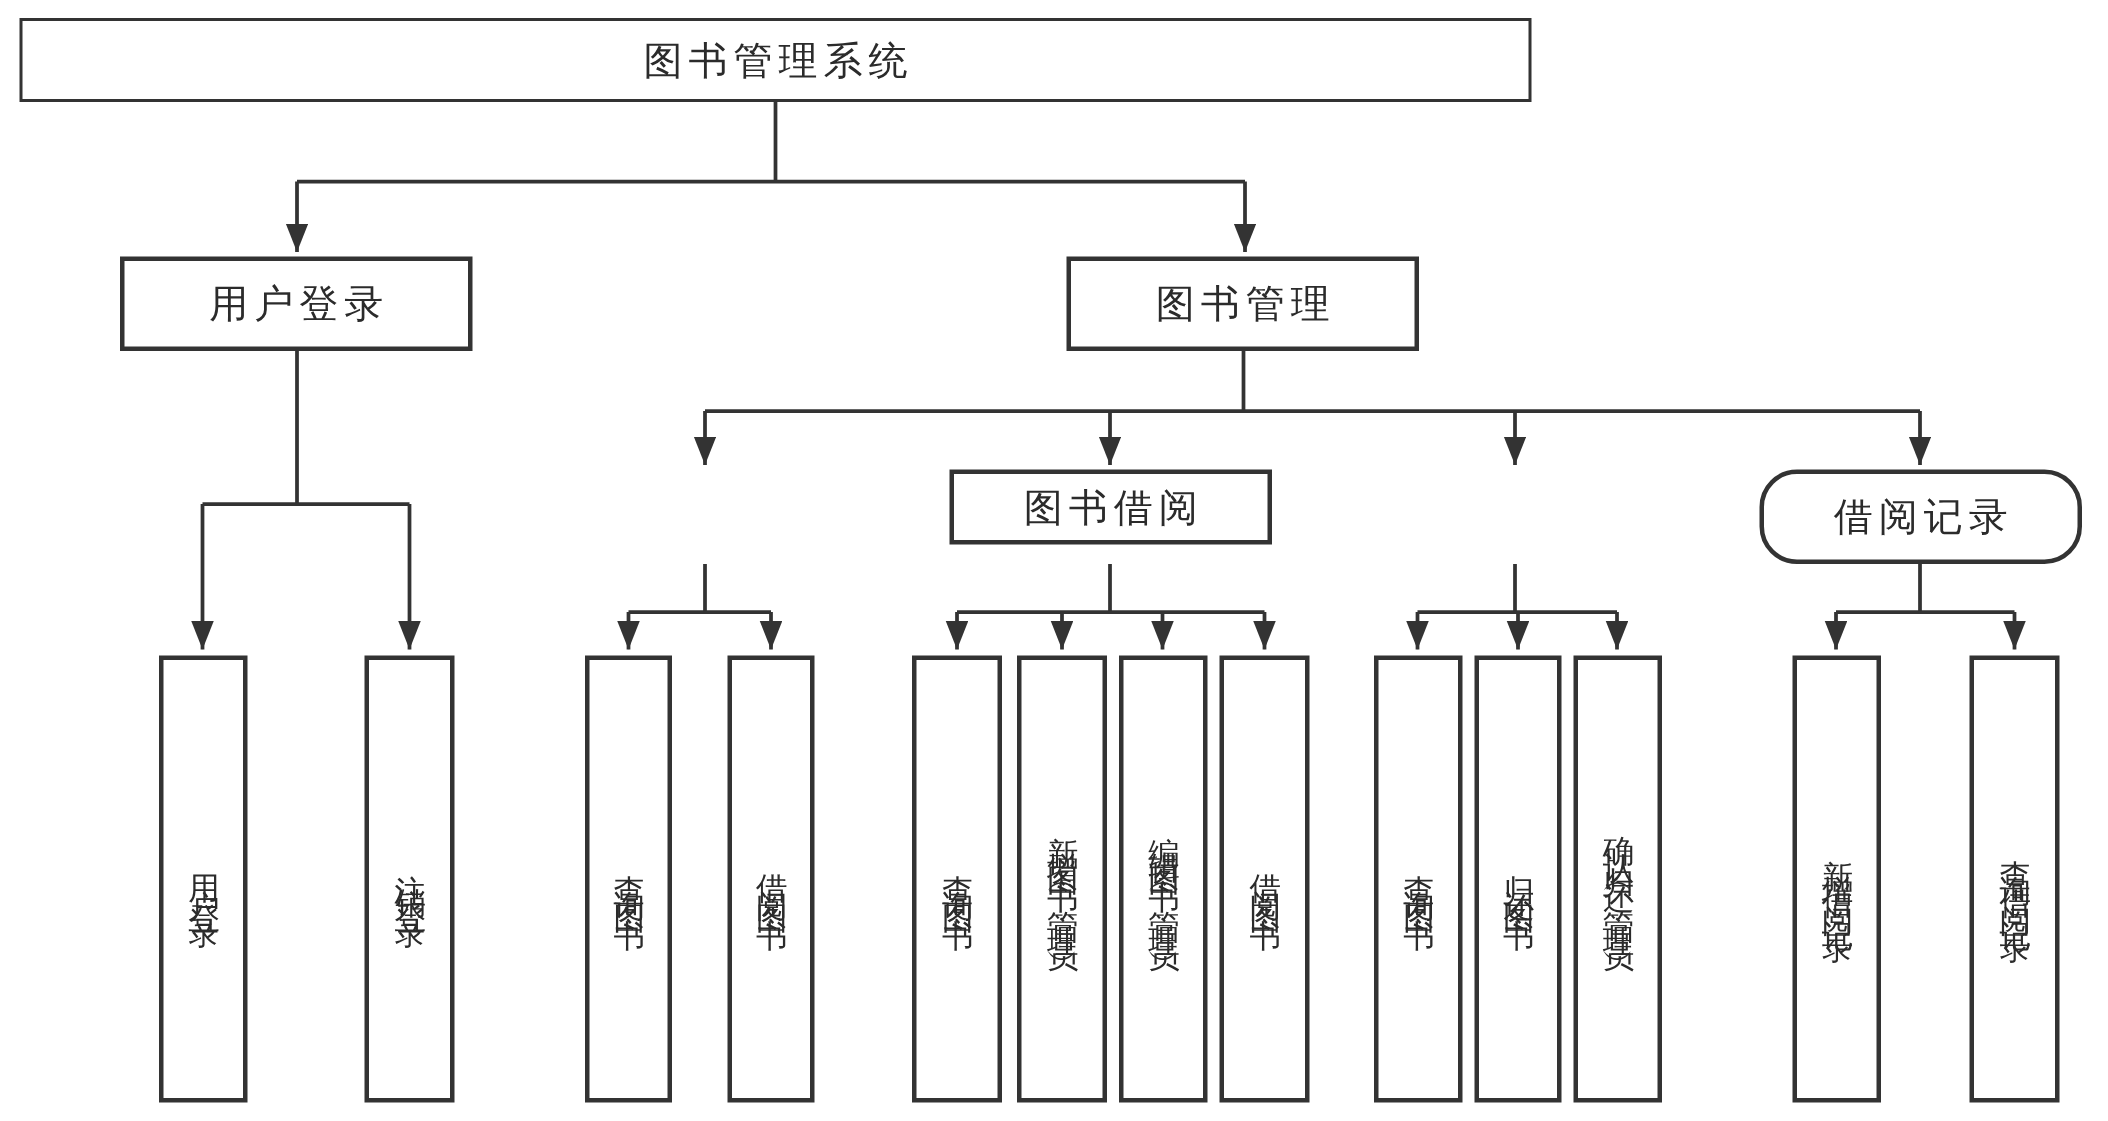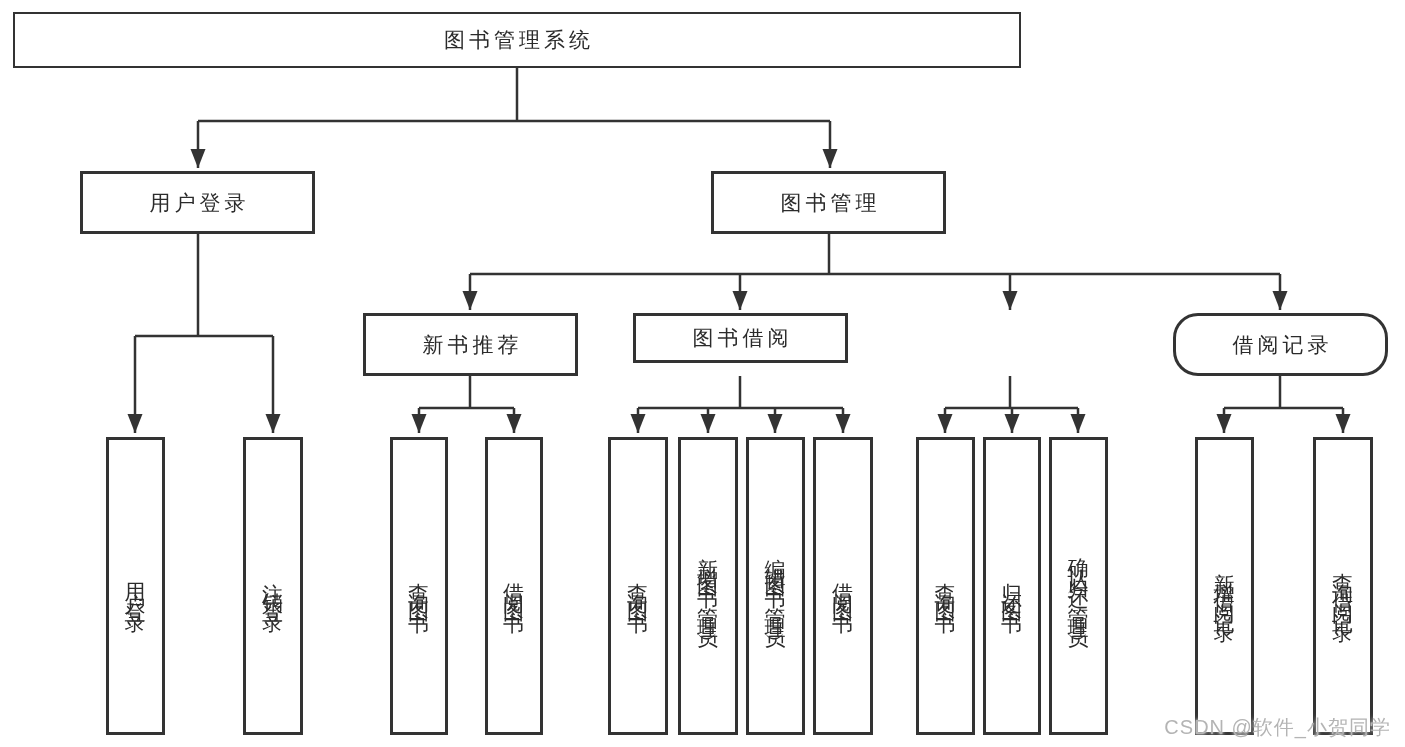--- a/index.html
+++ b/index.html
@@ -34,21 +34,21 @@
     position: absolute;
     background: var(--box_bg);
     border: 3px solid var(--line);
     color: var(--text);
     display: flex;
     align-items: center;
     justify-content: center;
     z-index: 2;
   }
   .box.h {
-    font-size: 21px;
+    font-size: 26px;
     letter-spacing: 4px;
     text-indent: 4px; 
     white-space: nowrap;
   }
   .box.v {
     font-size: 21px;
   }
   .box.v .vtext {
     writing-mode: vertical-rl;
     text-orientation: mixed;
@@ -133,21 +133,20 @@
       <line class="connector" x1="1224" y1="408" x2="1224" y2="433" marker-end="url(#arr)"></line>
       <line class="connector" x1="1343" y1="408" x2="1343" y2="433" marker-end="url(#arr)"></line>
     </g>
   </svg>
 
   <div class="box h" style="left:13px; top:12px; width:1008px; height:56px; border-width:2px;">图书管理系统</div>
 
   <div class="box h" style="left:80px; top:171px; width:235px; height:63px;">用户登录</div>
   <div class="box h" style="left:711px; top:171px; width:235px; height:63px;">图书管理</div>
 
-  <div class="box h" style="left:363px; top:313px; width:215px; height:63px;">新书推荐</div>
   <div class="box h" style="left:633px; top:313px; width:215px; height:50px;">图书借阅</div>
   <div class="box h" style="left:1173px; top:313px; width:215px; height:63px;border-radius:25px;">借阅记录</div>
 
   <div class="box v" style="left:106px; top:437px; width:59px; height:298px;">
     <span class="vtext">用户登录</span>
   </div>
   <div class="box v" style="left:243px; top:437px; width:60px; height:298px;">
     <span class="vtext">注销登录</span>
   </div>
 
@@ -181,15 +180,14 @@
     <span class="vtext">确认归还（管理员）</span>
   </div>
 
   <div class="box v" style="left:1195px; top:437px; width:59px; height:298px;">
     <span class="vtext">新增借阅记录</span>
   </div>
   <div class="box v" style="left:1313px; top:437px; width:60px; height:298px;">
     <span class="vtext">查询借阅记录</span>
   </div>
 
-  <div class="watermark">CSDN @软件_小贺同学</div>
 
 </div>
 
 </body></html>

